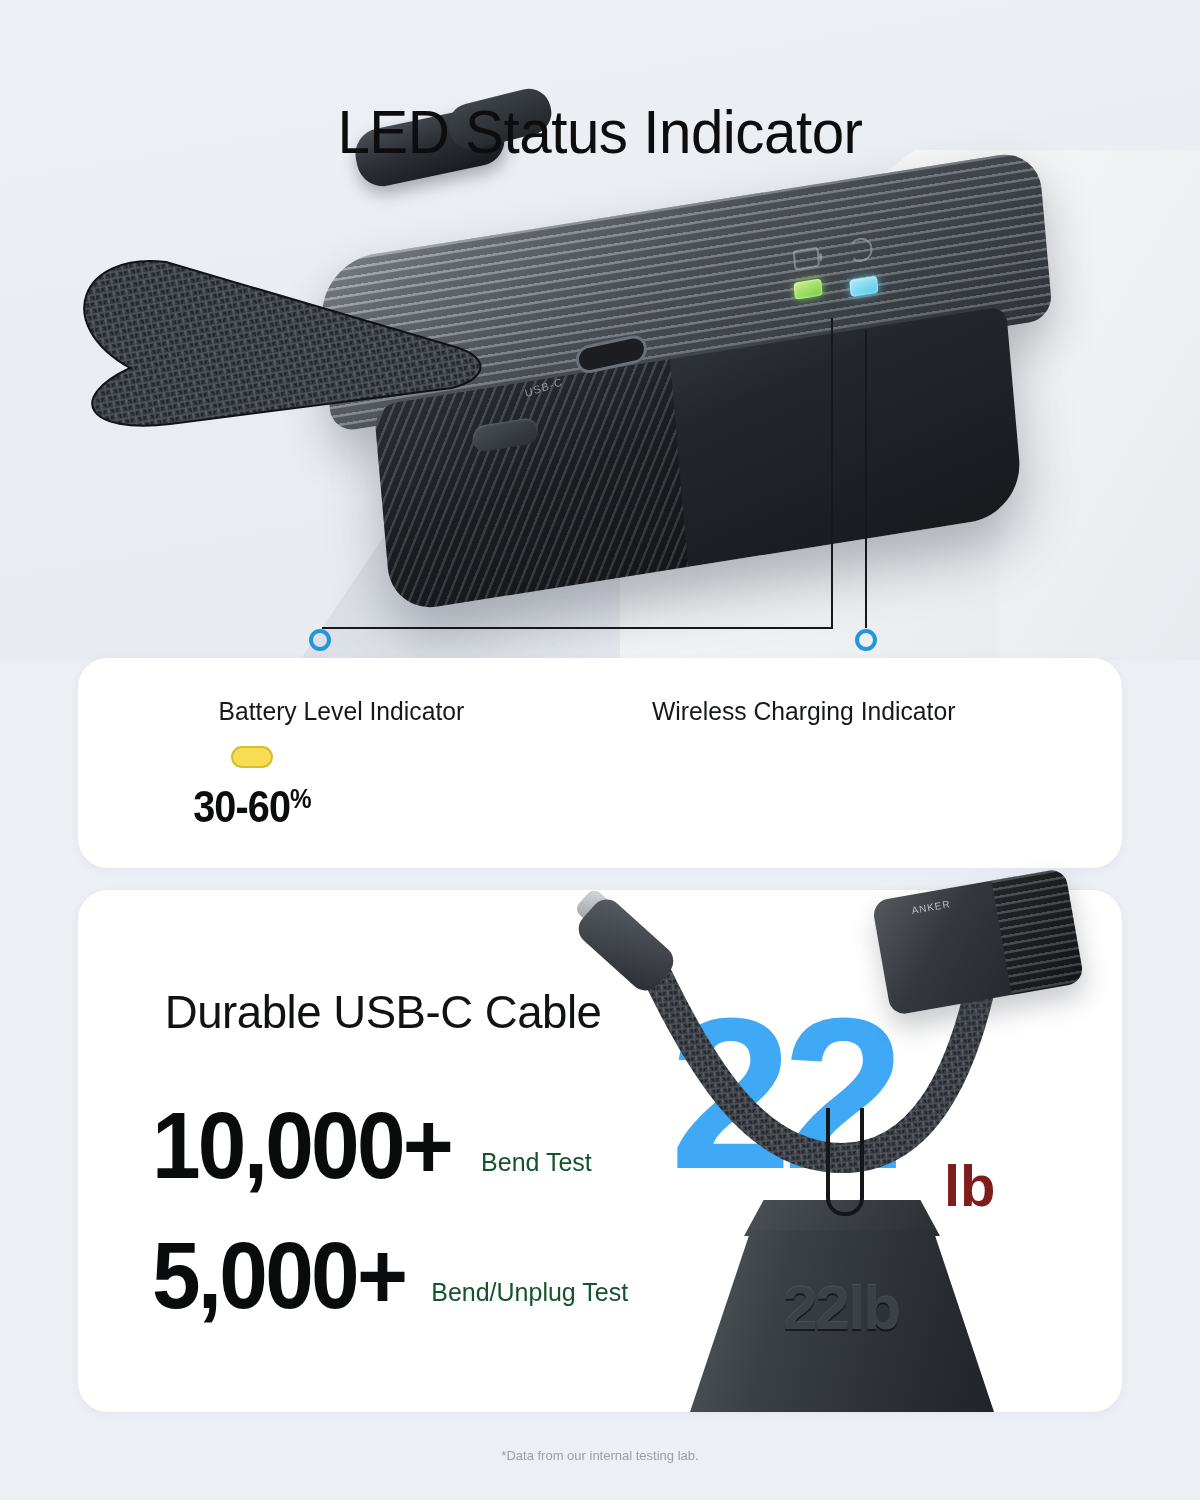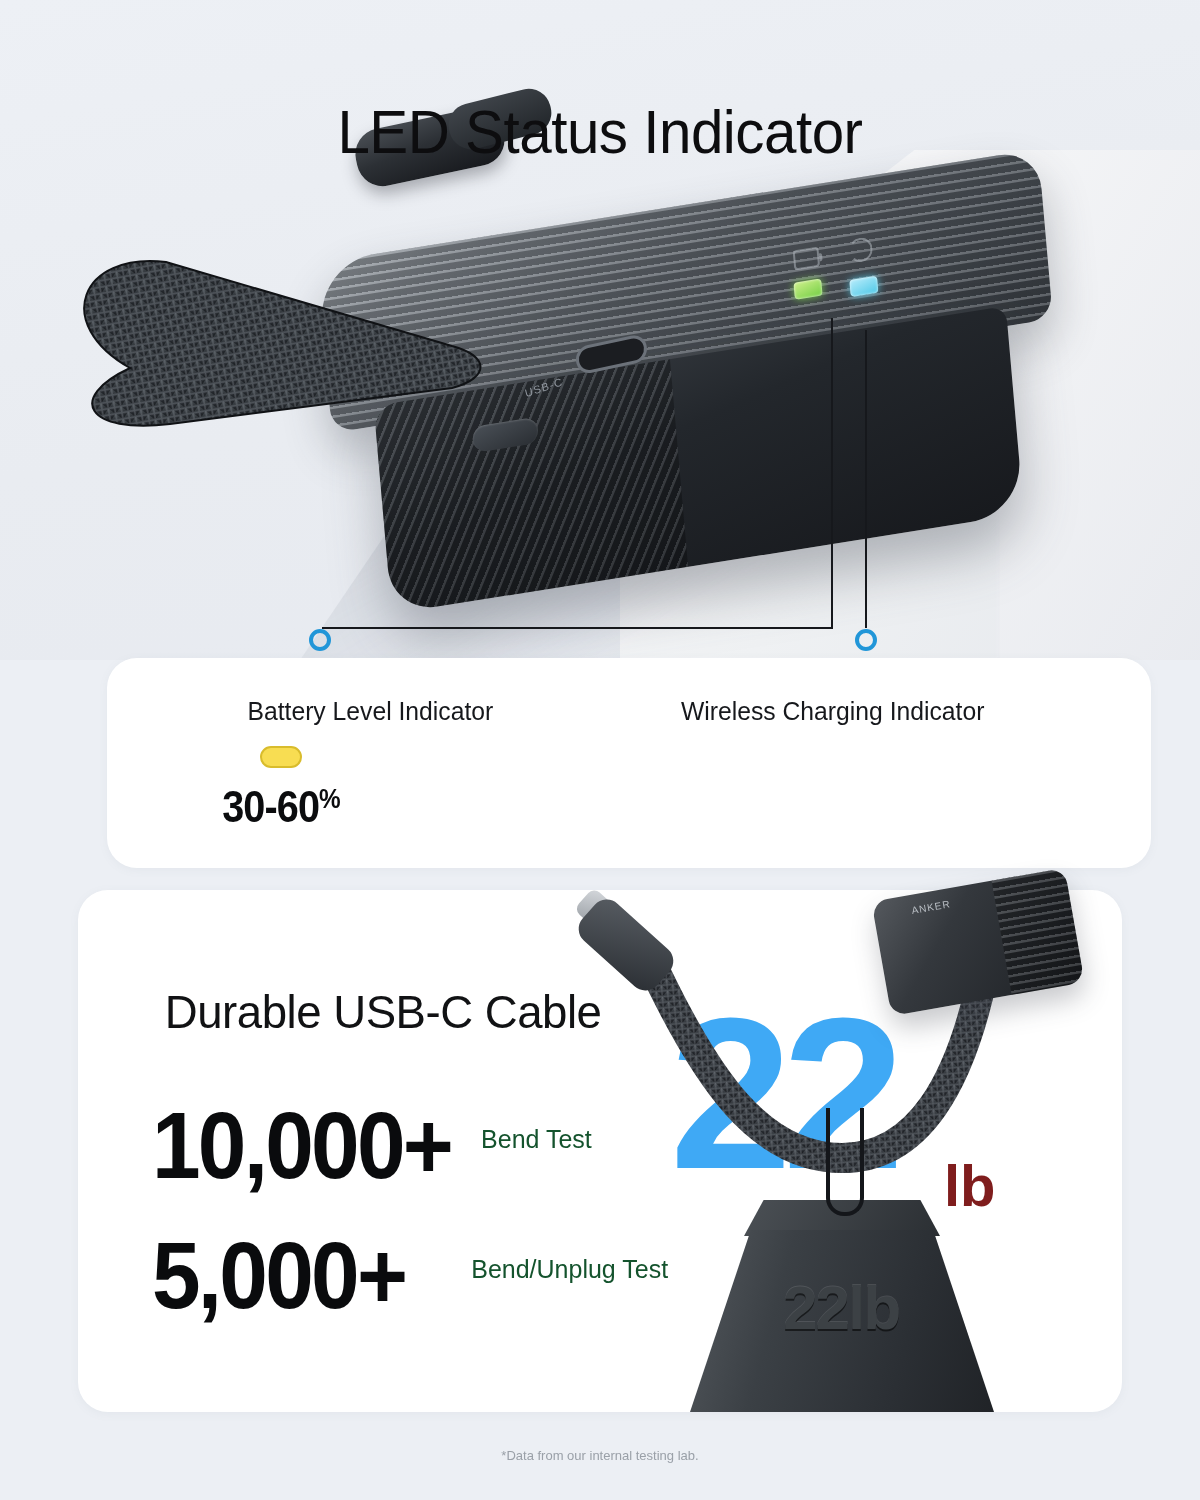--- a/index.html
+++ b/index.html
@@ -141,21 +141,21 @@
   
   .callouts { position: absolute; left: 0; top: 0; width: 1200px; height: 660px; z-index: 7; }
 
   
   .card {
     position: absolute;
     background: #ffffff;
     border-radius: 30px;
     box-shadow: 0 2px 10px rgba(120,128,142,0.07);
   }
-  #card-led { left: 78px; top: 658px; width: 1044px; height: 210px; z-index: 8; margin-left: 29px; }
+  #card-led { left: 78px; top: 658px; width: 1044px; height: 210px; z-index: 8; }
   #card-cable { left: 78px; top: 890px; width: 1044px; height: 522px; overflow: hidden; z-index: 8; }
 
   
   .led-headers { position: absolute; top: 38px; left: 0; width: 100%; }
   .led-head {
     position: absolute; font-size: 26px; color: #16181c; font-weight: 400;
     transform: scaleX(0.95); white-space: nowrap;
   }
   .led-head.h1 { left: 134px; top: 0; }
   .led-head.h2 { left: 566px; top: 0; }
@@ -173,23 +173,23 @@
     letter-spacing: -1px; transform: scaleX(0.9); display: block;
   }
   .pct sup { font-size: 27px; vertical-align: 14px; font-weight: 700; }
 
   
   .cable-title {
     position: absolute; left: 80px; top: 94px;
     font-size: 47px; color: #111214; font-weight: 400; letter-spacing: -0.5px;
     transform: scaleX(0.97);
   }
-  .stat { position: absolute; left: 74px; display: flex; align-items: center; }
+  .stat { position: absolute; left: 74px; display: flex; align-items: flex-end; }
   .stat.s1 { top: 212px; }
-  .stat.s2 { top: 342px; gap: 40px; }
+  .stat.s2 { top: 342px; }
   .stat-num {
     font-size: 95px; line-height: 0.92; font-weight: 700; color: #0a0b0d;
     letter-spacing: -3px; transform: scaleX(0.92); transform-origin: left bottom;
   }
   .stat-lbl {
     font-size: 25px; color: #14532d; font-weight: 400; margin-left: 4px;
     padding-bottom: 12px; white-space: nowrap;
   }
 
   

